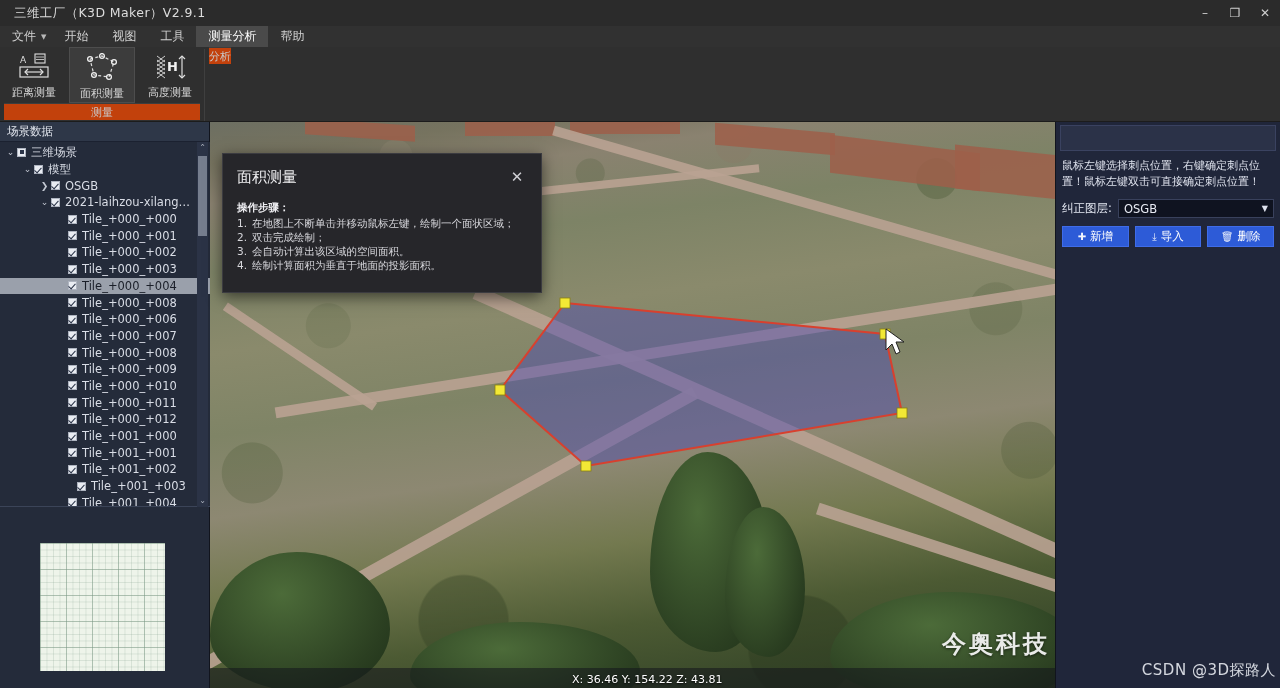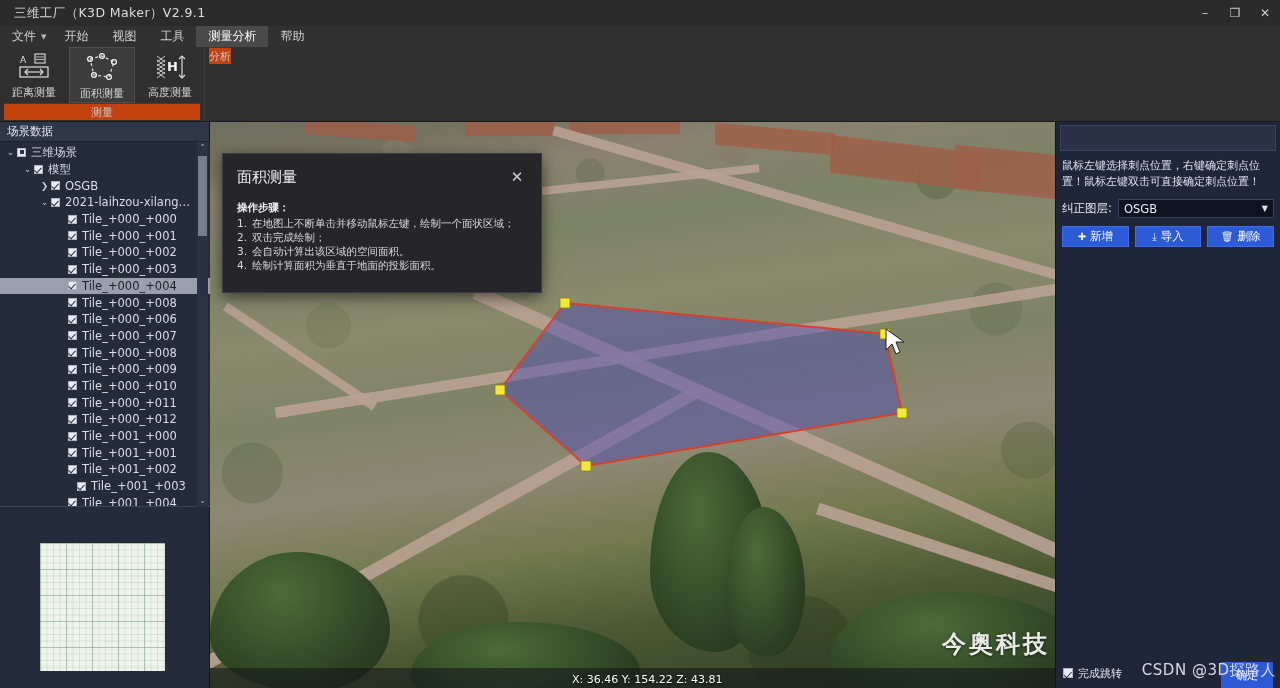--- a/index.html
+++ b/index.html
@@ -584,24 +584,17 @@
       <div class="rp-btn">
         <span class="bi">⤓</span>
         <span>导入</span>
       </div>
       <div class="rp-btn">
         <span class="bi">🗑</span>
         <span>删除</span>
       </div>
     </div>
 
-    <div class="rp-bottom">
-      <label class="rp-check">
-        <span class="cbx2"></span>
-        <span>完成跳转</span>
-      </label>
-      <div class="rp-blue-btn">确定</div>
-    </div>
 
     <div class="csdn-wm">CSDN @3D探路人</div>
   </div>
 
 </div>
 
 </body></html>

